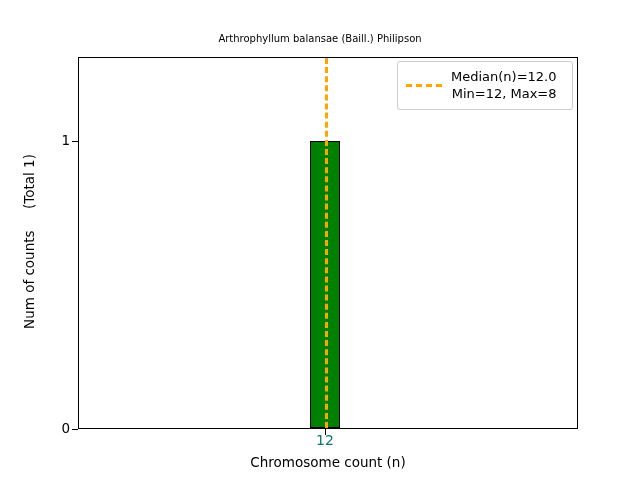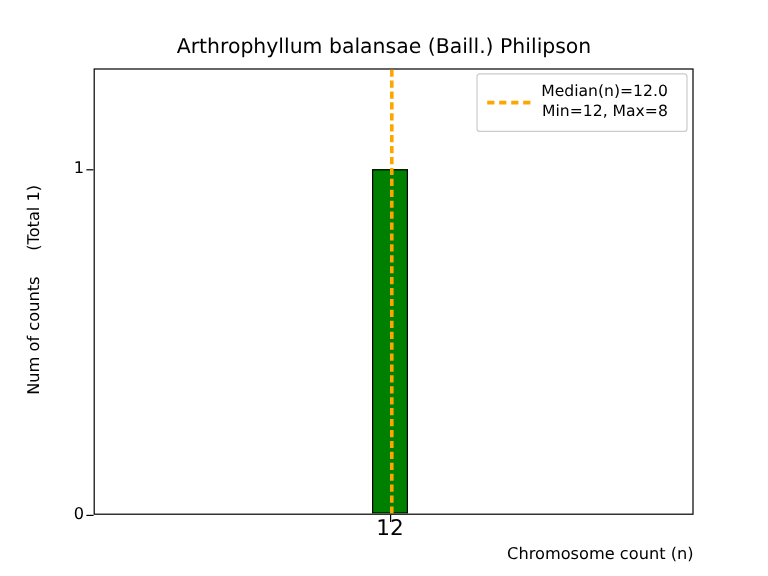--- a/index.html
+++ b/index.html
@@ -22,21 +22,21 @@
     background: #ffffff;
   }
 
   
   #chart-title {
     position: absolute;
     left: 0;
     top: 30px;
     width: 640px;
     text-align: center;
-    font-size: 17px;
+    font-size: 10px;
     line-height: 18px;
     color: #000000;
     white-space: nowrap;
   }
 
   
   #plot-area {
     position: absolute;
     left: 78px;
     top: 57px;
@@ -83,41 +83,41 @@
     left: 72px;
     width: 6px;
     height: 0;
     border-top: 1.3px solid #000000;
   }
 
   
   .xtick-row {
     position: absolute;
     top: 434px;
-    font-size: 18px;
+    font-size: 14px;
     line-height: 13px;
-    color: #000000;
+    color: #0f766e;
     transform: translateX(-50%);
     white-space: nowrap;
   }
   .xtick-mark {
     position: absolute;
     top: 429px;
     width: 0;
     height: 6px;
     border-left: 1.3px solid #000000;
   }
 
   
   #xlabel {
     position: absolute;
     left: 78px;
     top: 455px;
     width: 500px;
-    text-align: right;
+    text-align: center;
     font-size: 13.5px;
     line-height: 15px;
     color: #000000;
     white-space: nowrap;
   }
 
   #ylabel {
     position: absolute;
     left: -131px;
     top: 234px;

